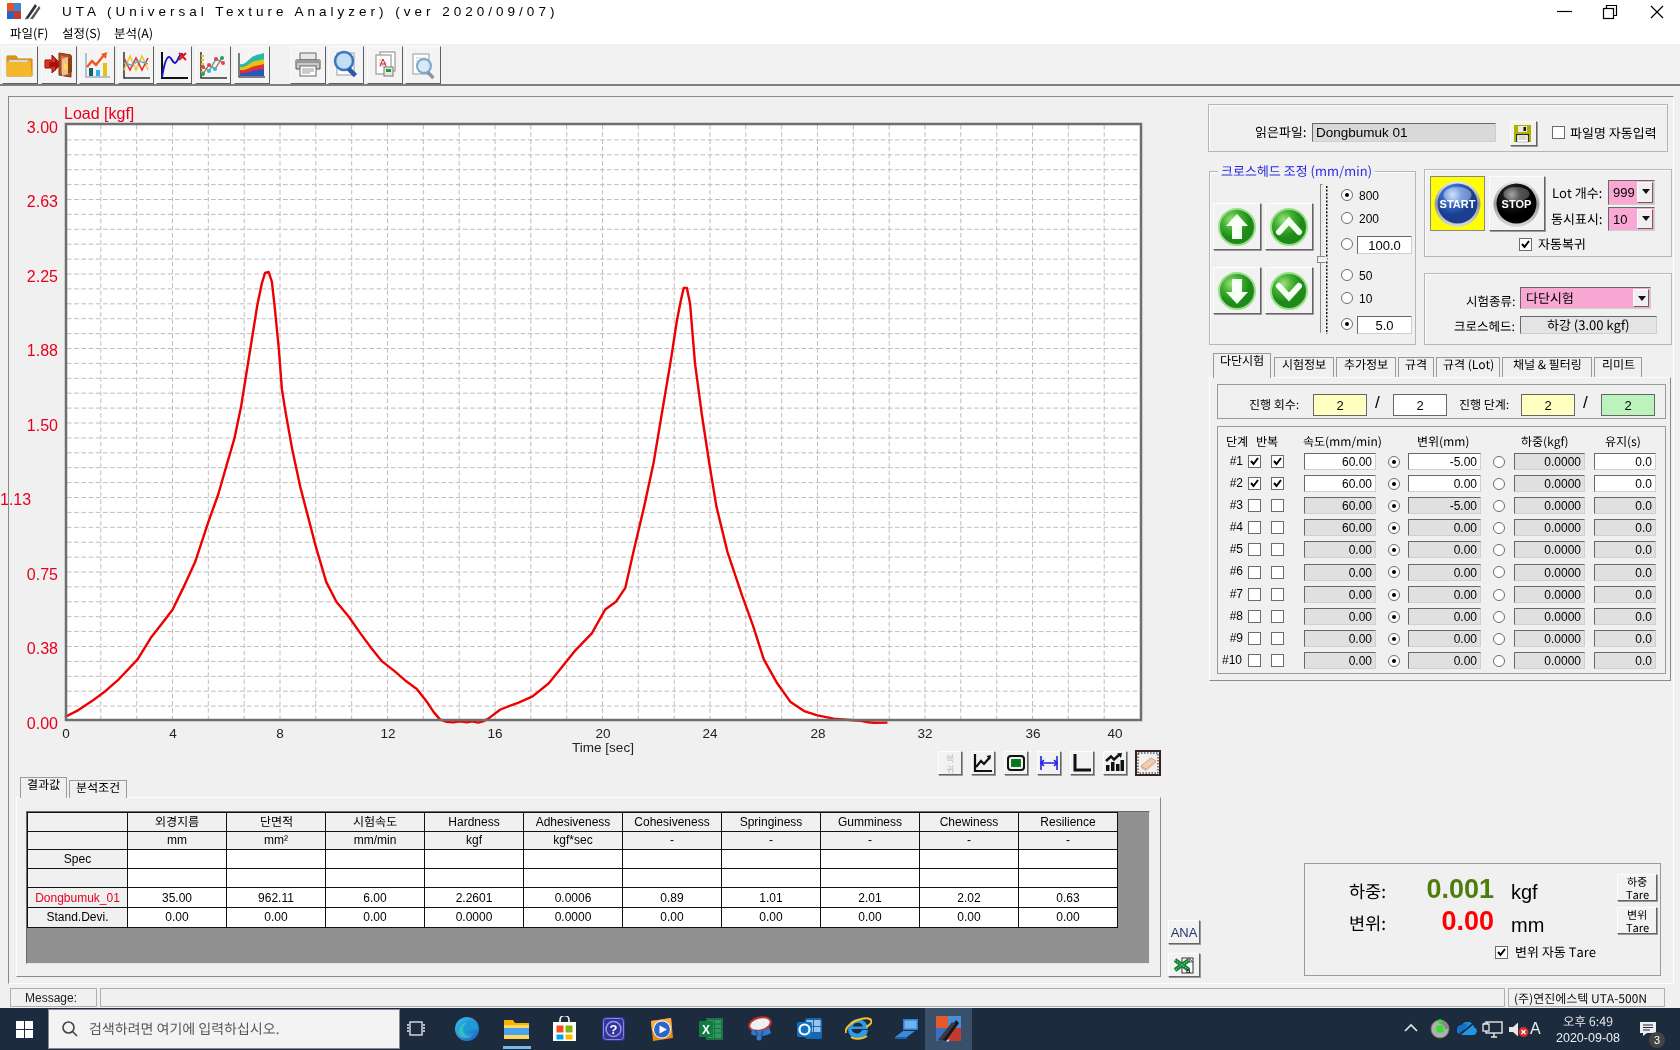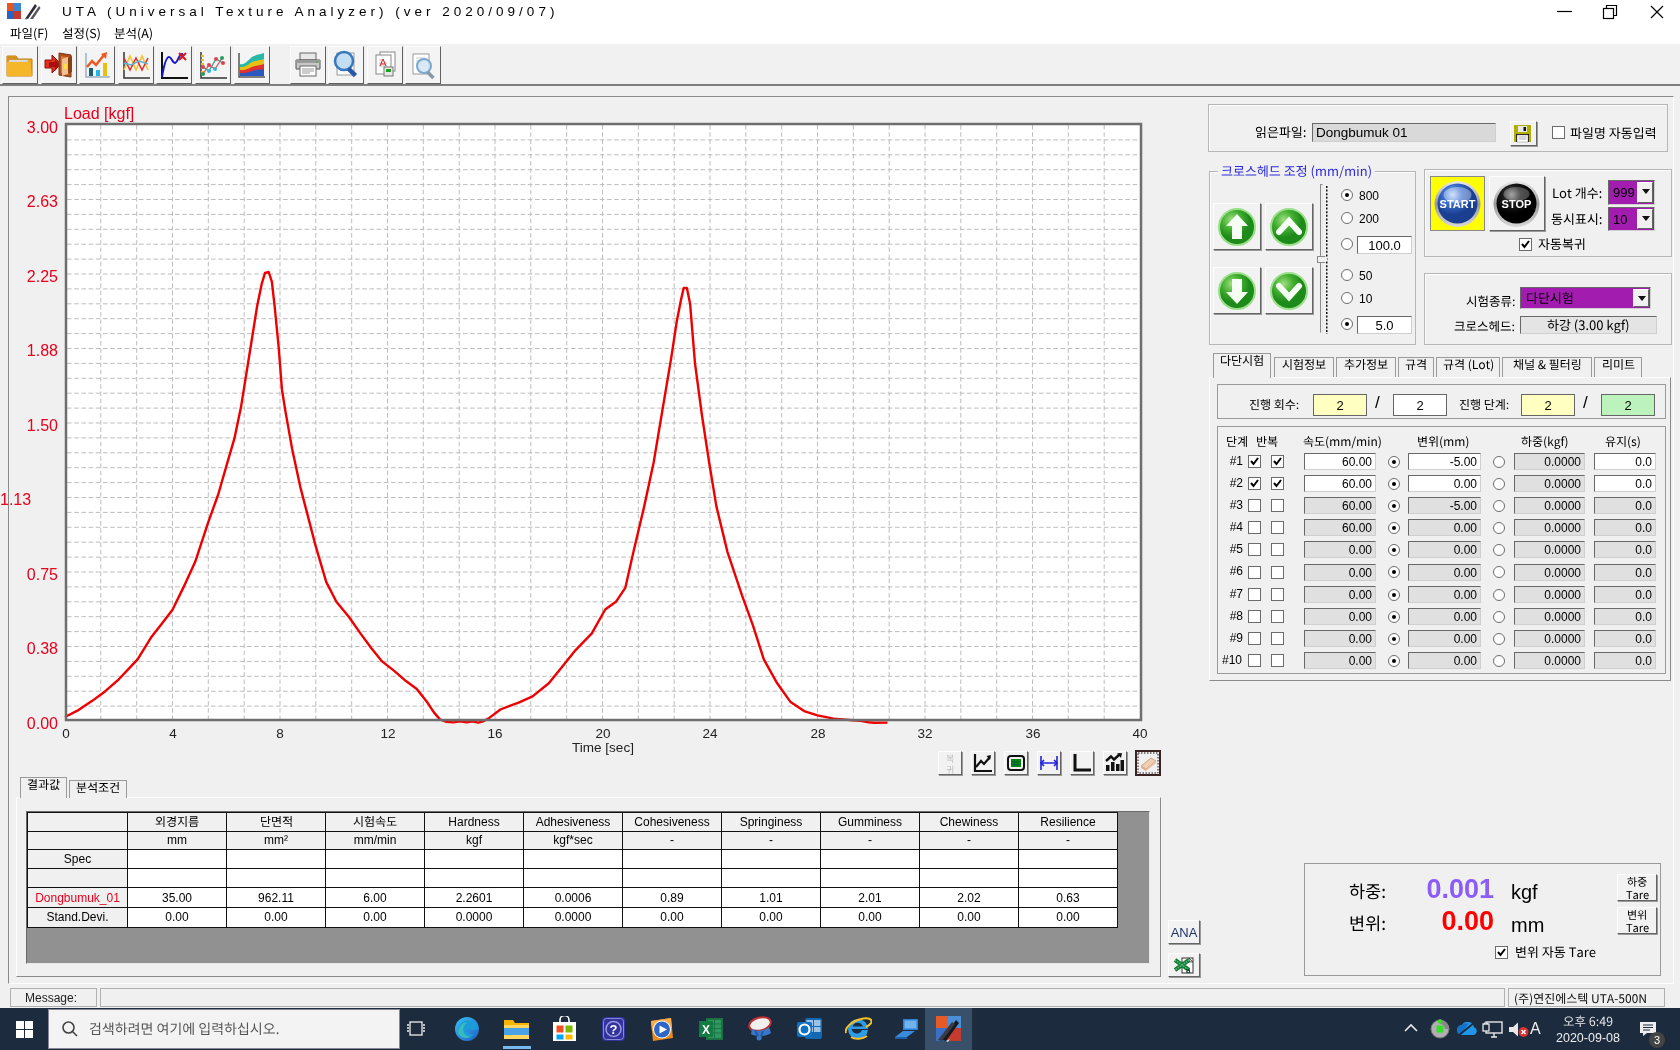--- a/index.html
+++ b/index.html
@@ -20,21 +20,21 @@
 .sunkeng{border:1px solid;border-color:#686868 #cfcfcf #cfcfcf #686868;background:#e4e4e4;}
 .btn3d{border:1px solid;border-color:#fdfdfd #646464 #646464 #fdfdfd;background:#f2f2f2;box-shadow:1px 1px 0 #9a9a9a;}
 .gbox{border:1px solid #b6b6b6;box-shadow:inset 1px 1px 0 #fdfdfd;}
 .cb{position:absolute;width:13px;height:13px;background:#fff;border:1px solid #6c6c6c;}
 .cb svg{position:absolute;left:0px;top:0px;}
 .rad{position:absolute;width:12px;height:12px;border-radius:50%;background:#fff;border:1px solid #6c6c6c;}
 .rad.on:after{content:"";position:absolute;left:3px;top:3px;width:4px;height:4px;border-radius:50%;background:#000;}
 .tfield{position:absolute;font-size:12px;text-align:right;padding:1px 3px 0 0;border:1px solid;border-color:#686868 #cfcfcf #cfcfcf #686868;background:#fff;height:17px;}
 .tfield.dis{background:#e0e0e0;}
 .klbl{position:absolute;font-size:12px;color:#000;white-space:nowrap;}
-.combo{position:absolute;border:1px solid;border-color:#686868 #cfcfcf #cfcfcf #686868;background:#a21caf;}
+.combo{position:absolute;border:1px solid;border-color:#686868 #cfcfcf #cfcfcf #686868;background:#f9a8d4;}
 .combo .arr{position:absolute;right:1px;top:1px;bottom:1px;width:16px;background:#f0f0f0;border:1px solid;border-color:#fdfdfd #646464 #646464 #fdfdfd;}
 .combo .arr:after{content:"";position:absolute;left:4px;top:6px;border:4px solid transparent;border-top:5px solid #111;}
 .tab{position:absolute;font-size:12px;border:1px solid #9a9a9a;border-bottom:none;background:#f0f0f0;text-align:center;}
 table.res{border-collapse:collapse;font-size:12px;}
 table.res td{border:1px solid #111;text-align:center;padding:0;height:18.6px;background:#fff;overflow:hidden;}
 table.res td.h{background:#f0f0f0;}
 </style></head>
 <body>
 <svg width="0" height="0" style="position:absolute">
     <defs>
@@ -403,21 +403,21 @@
 <div class="xlbl" style="left:66px;top:640px;">0</div>
 <div class="xlbl" style="left:173px;top:640px;">4</div>
 <div class="xlbl" style="left:280px;top:640px;">8</div>
 <div class="xlbl" style="left:388px;top:640px;">12</div>
 <div class="xlbl" style="left:495px;top:640px;">16</div>
 <div class="xlbl" style="left:603px;top:640px;">20</div>
 <div class="xlbl" style="left:710px;top:640px;">24</div>
 <div class="xlbl" style="left:818px;top:640px;">28</div>
 <div class="xlbl" style="left:925px;top:640px;">32</div>
 <div class="xlbl" style="left:1033px;top:640px;">36</div>
-<div class="xlbl" style="left:1140px;top:640px;">40</div>
+<div class="xlbl" style="left:1115px;top:640px;">40</div>
 <div class="xlbl" style="left:603px;top:654px;">Time [sec]</div>
 
 <div class="btn3d abs" style="left:938px;top:665px;width:24px;height:24px;color:#b8b8b8;font-size:9px;line-height:10px;text-align:center;padding-top:2px;"><svg style="overflow:visible;vertical-align:top" width="8" height="11">
         <g fill="currentColor" transform="translate(0 8) scale(0.0090 -0.0090)">
           <use href="#q27" x="0"></use>
         </g>
       </svg><br><svg style="overflow:visible;vertical-align:top" width="8" height="11">
         <g fill="currentColor" transform="translate(0 8) scale(0.0090 -0.0090)">
           <use href="#q28" x="0"></use>
         </g>
@@ -1083,21 +1083,21 @@
       </svg></div>
 
 <div class="abs" style="left:1304px;top:777px;width:357px;height:113px;border:1px solid #9a9a9a;"></div>
 <div class="klbl" style="left:1349px;top:796px;font-size:17.5px;"><svg style="overflow:visible;vertical-align:top" width="37" height="21">
         <g fill="currentColor" transform="translate(0 16) scale(0.0175 -0.0175)">
           <use href="#q37" x="0"></use>
           <use href="#q73" x="920"></use>
           <use href="#q13" x="1840"></use>
         </g>
       </svg></div>
-<div class="abs" style="left:1380px;top:788px;width:114px;text-align:right;color:#8b5cf6;font-size:27px;font-weight:bold;">0.001</div>
+<div class="abs" style="left:1380px;top:788px;width:114px;text-align:right;color:#4d7c0f;font-size:27px;font-weight:bold;">0.001</div>
 <div class="klbl" style="left:1511px;top:795px;font-size:20px;">kgf</div>
 <div class="klbl" style="left:1349px;top:828px;font-size:17.5px;"><svg style="overflow:visible;vertical-align:top" width="37" height="21">
         <g fill="currentColor" transform="translate(0 16) scale(0.0175 -0.0175)">
           <use href="#q71" x="0"></use>
           <use href="#q72" x="920"></use>
           <use href="#q13" x="1840"></use>
         </g>
       </svg></div>
 <div class="abs" style="left:1380px;top:820px;width:114px;text-align:right;color:#f00;font-size:27px;font-weight:bold;">0.00</div>
 <div class="klbl" style="left:1511px;top:828px;font-size:20px;">mm</div>

